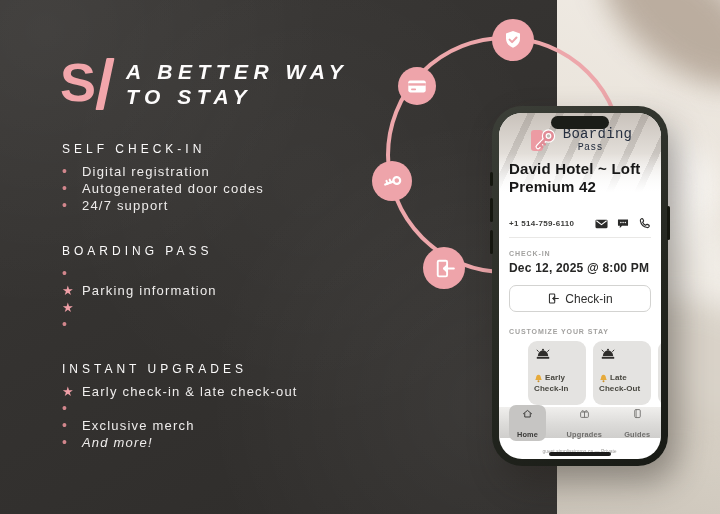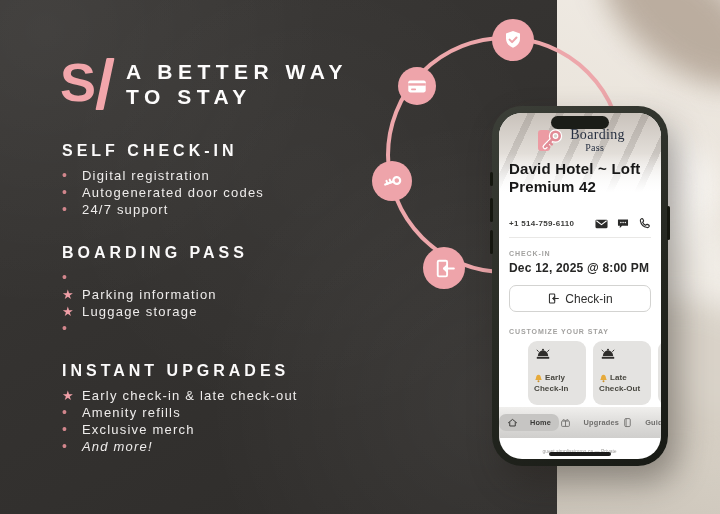--- a/index.html
+++ b/index.html
@@ -20,26 +20,26 @@
   .blob2{left:-40px;top:120px;width:200px;height:140px;background:#fbf9f6;opacity:.9;}
   .blob3{left:10px;top:300px;width:220px;height:160px;background:#d4cdc2;opacity:.8;}
   .blob4{left:80px;top:200px;width:120px;height:220px;background:#f6f3ee;opacity:.7;transform:rotate(-20deg);}
 
   
   .hero{position:absolute;left:60px;top:57px;display:flex;z-index:4;}
   .si-logo{display:flex;align-items:flex-start;}
   .si-s{font-size:54px;line-height:50px;font-weight:700;color:#f2a6ab;letter-spacing:0;}
   .si-i{display:inline-block;width:8px;height:52px;background:#f2a6ab;transform:skewX(-12deg);
     margin-left:5px;margin-top:1px;border-radius:1px;font-size:0;color:transparent;overflow:hidden;}
-  .hero-titles{margin-left:17px;padding-top:2px;}
+  .hero-titles{margin-left:17px;padding-top:2px;font-style:italic;}
   .hero-line{font-size:21px;font-weight:700;color:#fdfcfc;letter-spacing:5.5px;line-height:25px;white-space:nowrap;}
 
   .section{position:absolute;left:62px;width:330px;z-index:4;}
   .sec1{top:142px;} .sec2{top:244px;} .sec3{top:362px;}
-  .sec-heading{font-size:16px;font-weight:700;color:#fbfafa;letter-spacing:4px;margin-bottom:7px;white-space:nowrap;}
+  .sec-heading{font-size:12px;font-weight:400;color:#fbfafa;letter-spacing:4px;margin-bottom:7px;white-space:nowrap;}
   .li{display:flex;align-items:baseline;line-height:17px;}
   .marker{width:20px;flex:0 0 20px;text-align:left;}
   .marker.dot{color:#d2868c;font-size:14px;}
   .marker.star{color:#f09fa7;font-size:13px;}
   .li-text{font-size:13px;color:#eeeceb;letter-spacing:1.2px;white-space:nowrap;text-align:center;}
   .li-text.em{font-style:italic;}
 
   
   .arc{position:absolute;left:386px;top:36px;width:238px;height:238px;border:4px solid #eda7ab;
     border-radius:50%;box-sizing:border-box;z-index:2;}
@@ -64,21 +64,21 @@
     background:#1b1d18;border-radius:8px;z-index:9;}
 
   .app-header-bg{position:absolute;left:0;top:0;width:162px;height:84px;
     background:
       repeating-linear-gradient(115deg, rgba(70,64,60,0.16) 0px, rgba(70,64,60,0.16) 7px, rgba(255,255,255,0) 7px, rgba(255,255,255,0) 26px),
       linear-gradient(180deg,#c9c2bb 0%,#e6e2dd 55%,#ffffff 100%);}
   .app-header-fade{position:absolute;left:0;top:40px;width:162px;height:46px;
     background:linear-gradient(180deg,rgba(255,255,255,0) 0%,#ffffff 85%);}
 
   .bp-logo{position:absolute;left:0;top:13px;width:162px;display:flex;justify-content:center;align-items:center;}
-  .bp-text{margin-left:5px;font-family:Liberation Serif, serif;color:#273041;}
+  .bp-text{margin-left:5px;font-family:Liberation Mono, monospace;color:#273041;}
   .bp-line1{font-size:14px;line-height:13px;letter-spacing:.3px;}
   .bp-line2{font-size:10px;line-height:13px;letter-spacing:.3px;padding-left:15px;}
 
   .prop-title{position:absolute;left:10px;top:47px;width:142px;font-size:15px;font-weight:700;
     color:#181818;line-height:17.5px;letter-spacing:.2px;}
 
   .contact-row{position:absolute;left:10px;top:104px;width:142px;display:flex;align-items:center;justify-content:space-between;}
   .contact-num{font-size:8px;color:#3d3d3b;letter-spacing:.3px;font-weight:600;}
   .contact-icons{display:flex;align-items:center;gap:9px;}
 
@@ -96,21 +96,21 @@
   .cards-row{position:absolute;left:10px;top:228px;display:flex;gap:7px;padding-left:19px;}
   .stay-card{width:58px;height:64px;background:#e4e3e1;border-radius:9px;flex:0 0 58px;
     padding:6px 0 0 6px;box-sizing:border-box;}
   .card-label{margin-top:7px;font-size:8px;line-height:10.5px;color:#47463f;font-weight:600;letter-spacing:.1px;}
   .card-l1{display:flex;align-items:center;gap:2px;}
   .icon-spacer{display:inline-block;width:16px;height:15px;}
 
   .navbar{position:absolute;left:0;top:294px;width:162px;height:31px;
     background:linear-gradient(180deg,#f0efed 0%,#dcdbd9 55%,#cfcecc 100%);
     display:flex;align-items:center;justify-content:space-around;}
-  .nav-item{display:flex;flex-direction:row;align-items:center;gap:10px;color:#6f6e6c;}
+  .nav-item{display:flex;flex-direction:column;align-items:center;gap:10px;color:#6f6e6c;}
   .nav-item.active{background:#c6c5c3;border-radius:7px;padding:2px 7px;color:#393937;}
   .nav-label{font-size:8px;transform:scale(.92);font-weight:600;letter-spacing:.2px;}
 
   .url-bar{position:absolute;left:0;top:327px;width:162px;text-align:center;}
   .url-text{display:inline-block;font-size:7px;color:#a2a19f;transform:scale(.72);transform-origin:center;white-space:nowrap;}
   .home-indicator{position:absolute;left:50%;bottom:3px;transform:translateX(-50%);
     width:62px;height:4px;background:#1c1c1b;border-radius:2px;}
 </style>
 </head>
 <body>
@@ -189,36 +189,34 @@
     <div class="sec-heading">BOARDING PASS</div>
     <div class="li">
       <span class="marker dot">•</span>
     </div>
     <div class="li">
       <span class="marker star">★</span>
       <span class="li-text">Parking information</span>
     </div>
     <div class="li">
       <span class="marker star">★</span>
-      <span class="li-text">Luggage storage</span>
     </div>
     <div class="li">
       <span class="marker dot">•</span>
     </div>
   </div>
 
   <div class="section sec3">
     <div class="sec-heading">INSTANT UPGRADES</div>
     <div class="li">
       <span class="marker star">★</span>
       <span class="li-text">Early check-in &amp; late check-out</span>
     </div>
     <div class="li">
       <span class="marker dot">•</span>
-      <span class="li-text">Amenity refills</span>
     </div>
     <div class="li">
       <span class="marker dot">•</span>
       <span class="li-text">Exclusive merch</span>
     </div>
     <div class="li">
       <span class="marker dot">•</span>
       <span class="li-text em">And more!</span>
     </div>
   </div>

